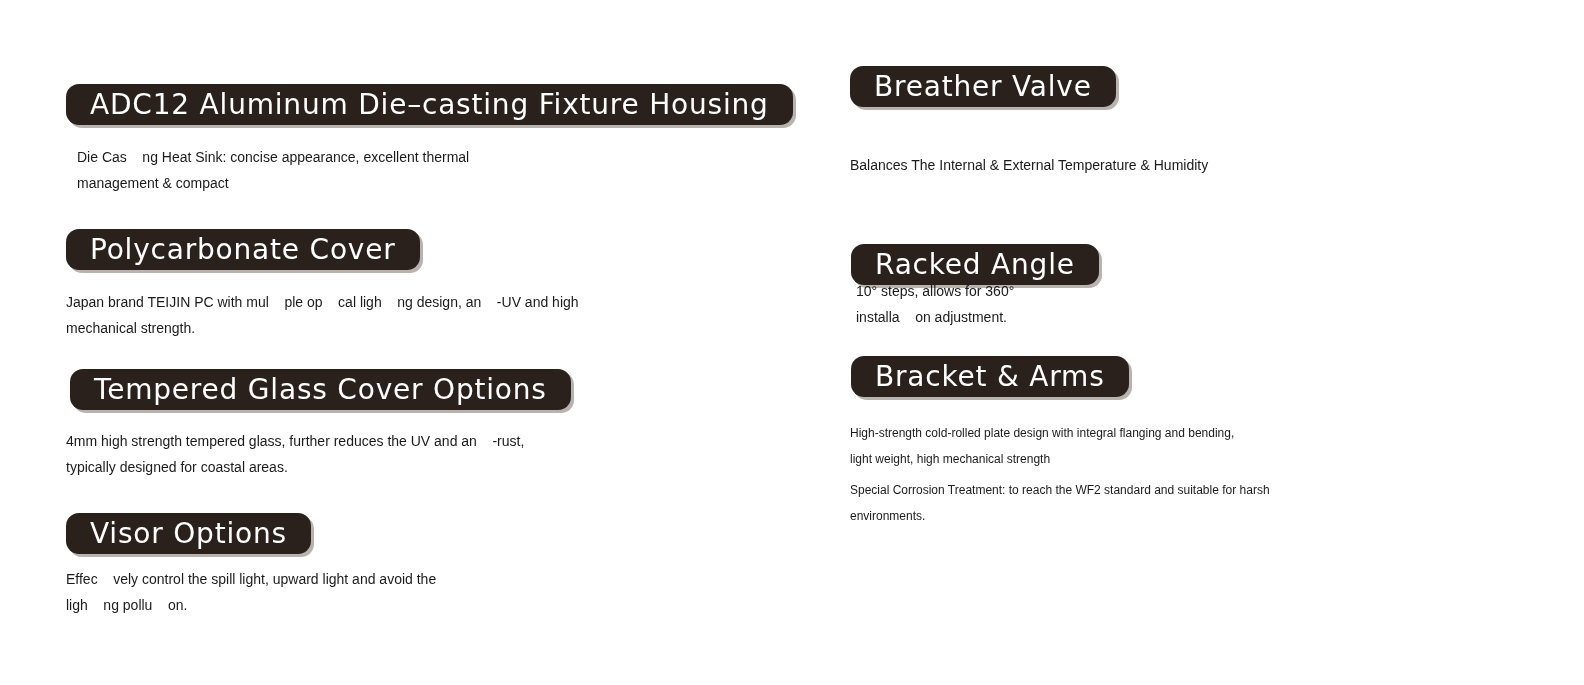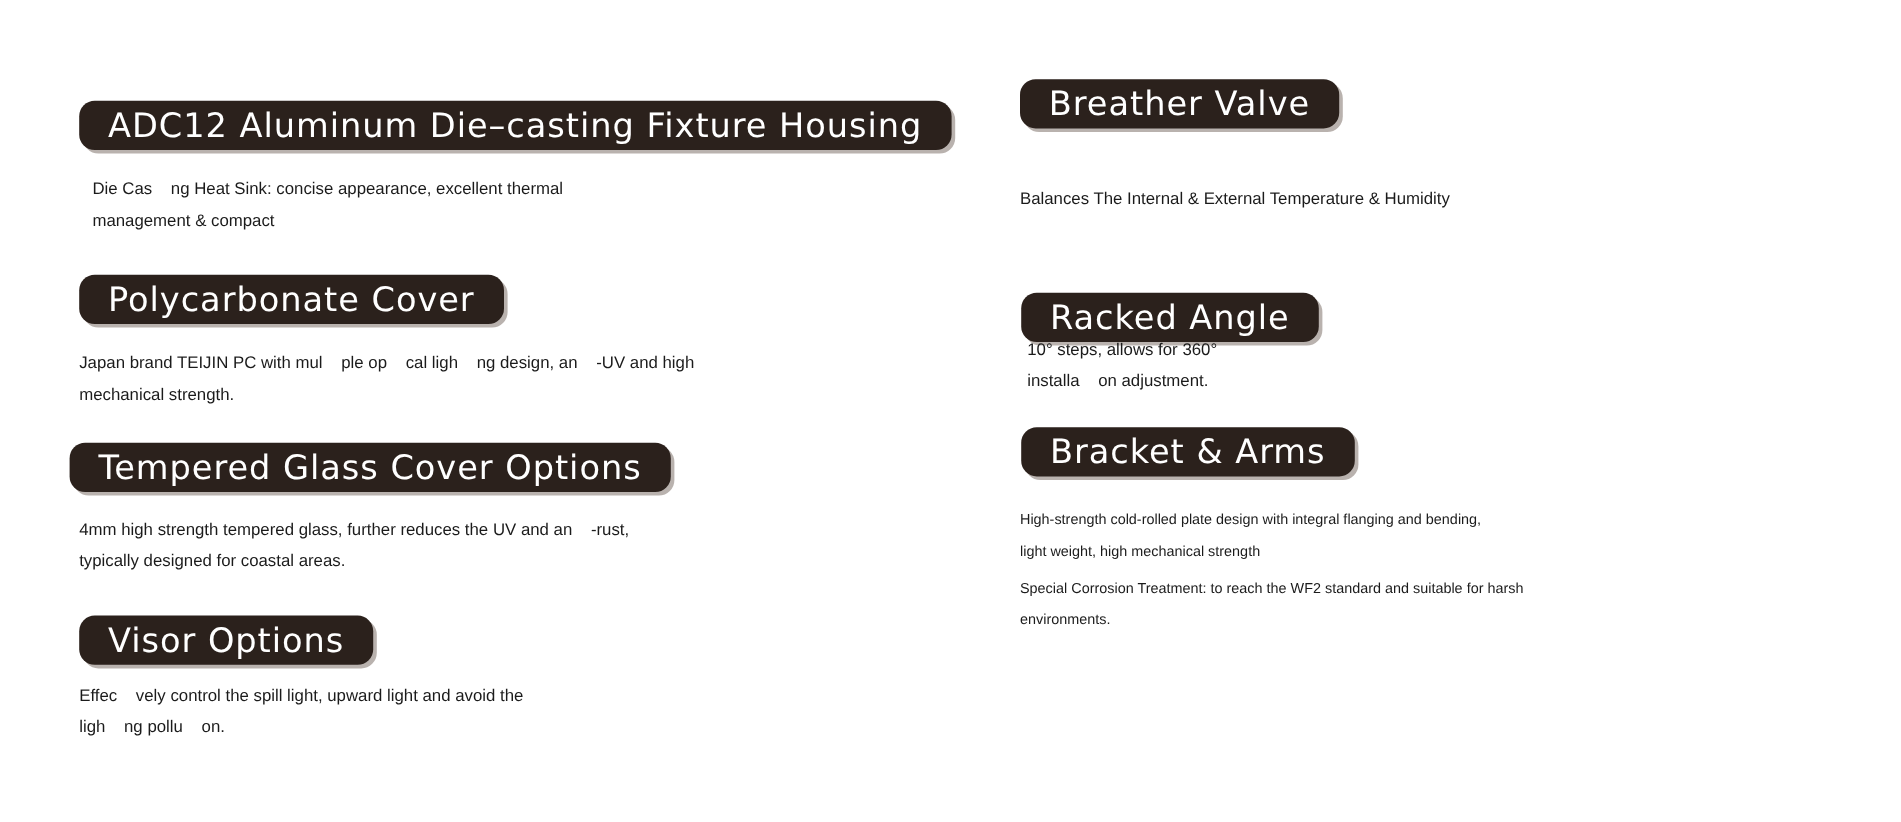--- a/index.html
+++ b/index.html
@@ -49,21 +49,21 @@
 <div class="slide" style="background: rgb(255, 255, 255); --badge-bg: #2b211c; --badge-text: #ffffff; --body-text: #1b1b1b; --badge-shadow: #b9b2ae;">
 
   <div class="badge" style="left:66px; top:84px;">ADC12 Aluminum Die–casting Fixture Housing</div>
   <p class="body-text" style="left:77px; top:144px;">Die Cas    ng Heat Sink: concise appearance, excellent thermal
 management &amp; compact</p>
 
   <div class="badge" style="left:66px; top:229px;">Polycarbonate Cover</div>
   <p class="body-text" style="left:66px; top:289px;">Japan brand TEIJIN PC with mul    ple op    cal ligh    ng design, an    -UV and high
 mechanical strength.</p>
 
-  <div class="badge" style="left:58px; top:369px;">Tempered Glass Cover Options</div>
+  <div class="badge" style="left:70px; top:369px;">Tempered Glass Cover Options</div>
   <p class="body-text" style="left:66px; top:428px;">4mm high strength tempered glass, further reduces the UV and an    -rust,
 typically designed for coastal areas.</p>
 
   <div class="badge" style="left:66px; top:513px;">Visor Options</div>
   <p class="body-text" style="left:66px; top:566px;">Effec    vely control the spill light, upward light and avoid the
 ligh    ng pollu    on.</p>
 
   <div class="badge" style="left:850px; top:66px;">Breather Valve</div>
   <p class="body-text" style="left:850px; top:152px;">Balances The Internal &amp; External Temperature &amp; Humidity</p>
 

